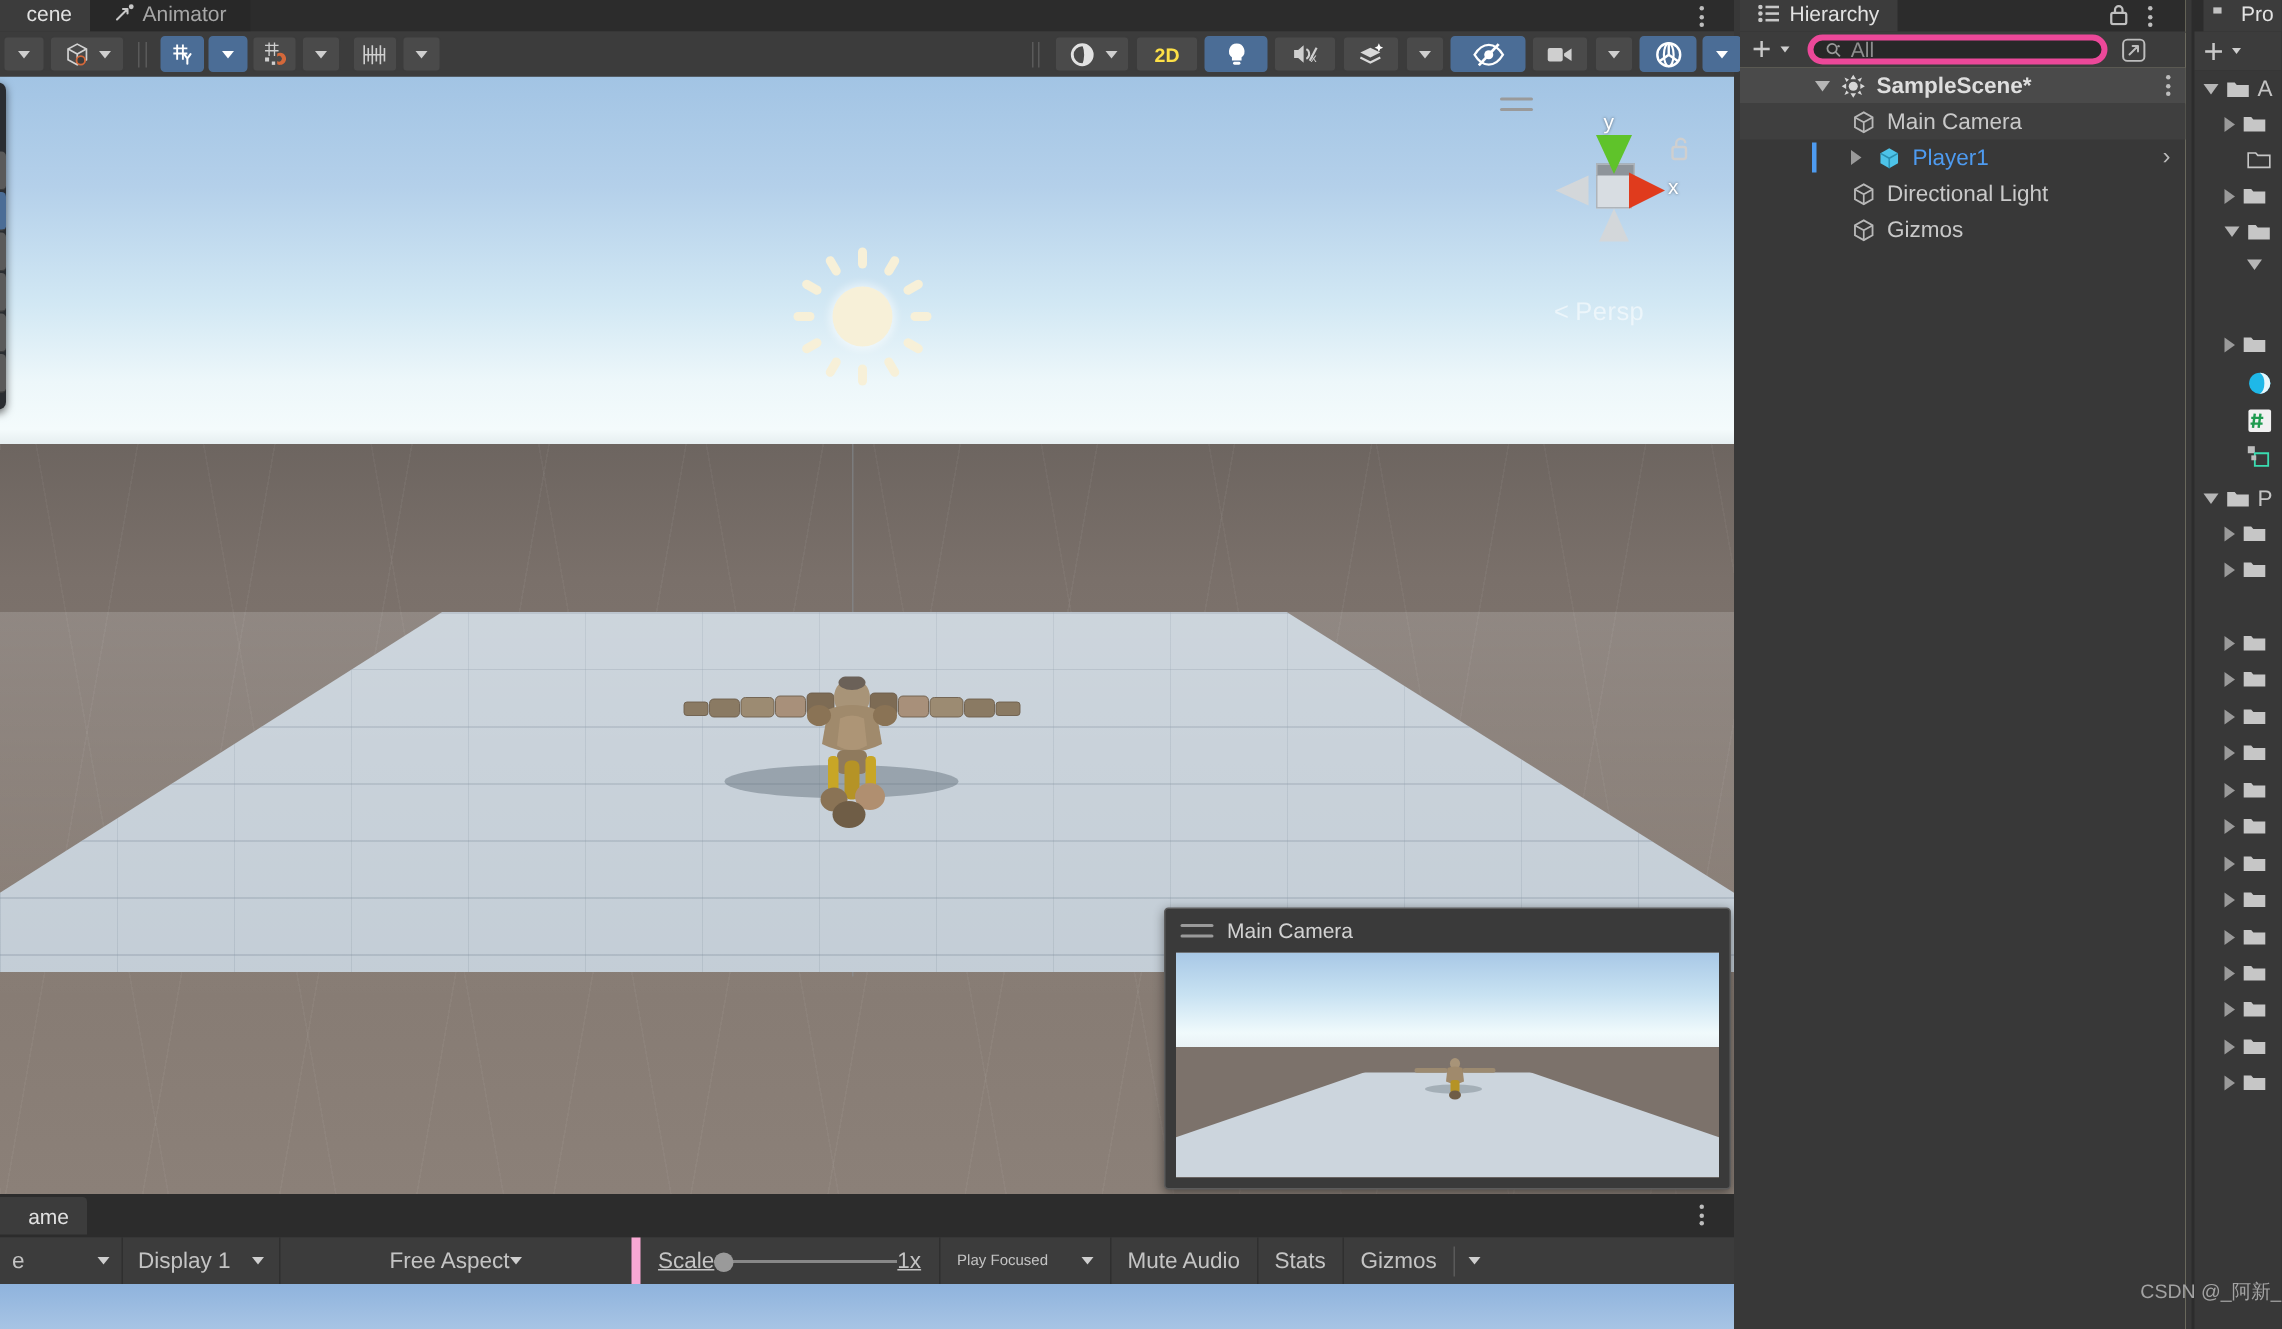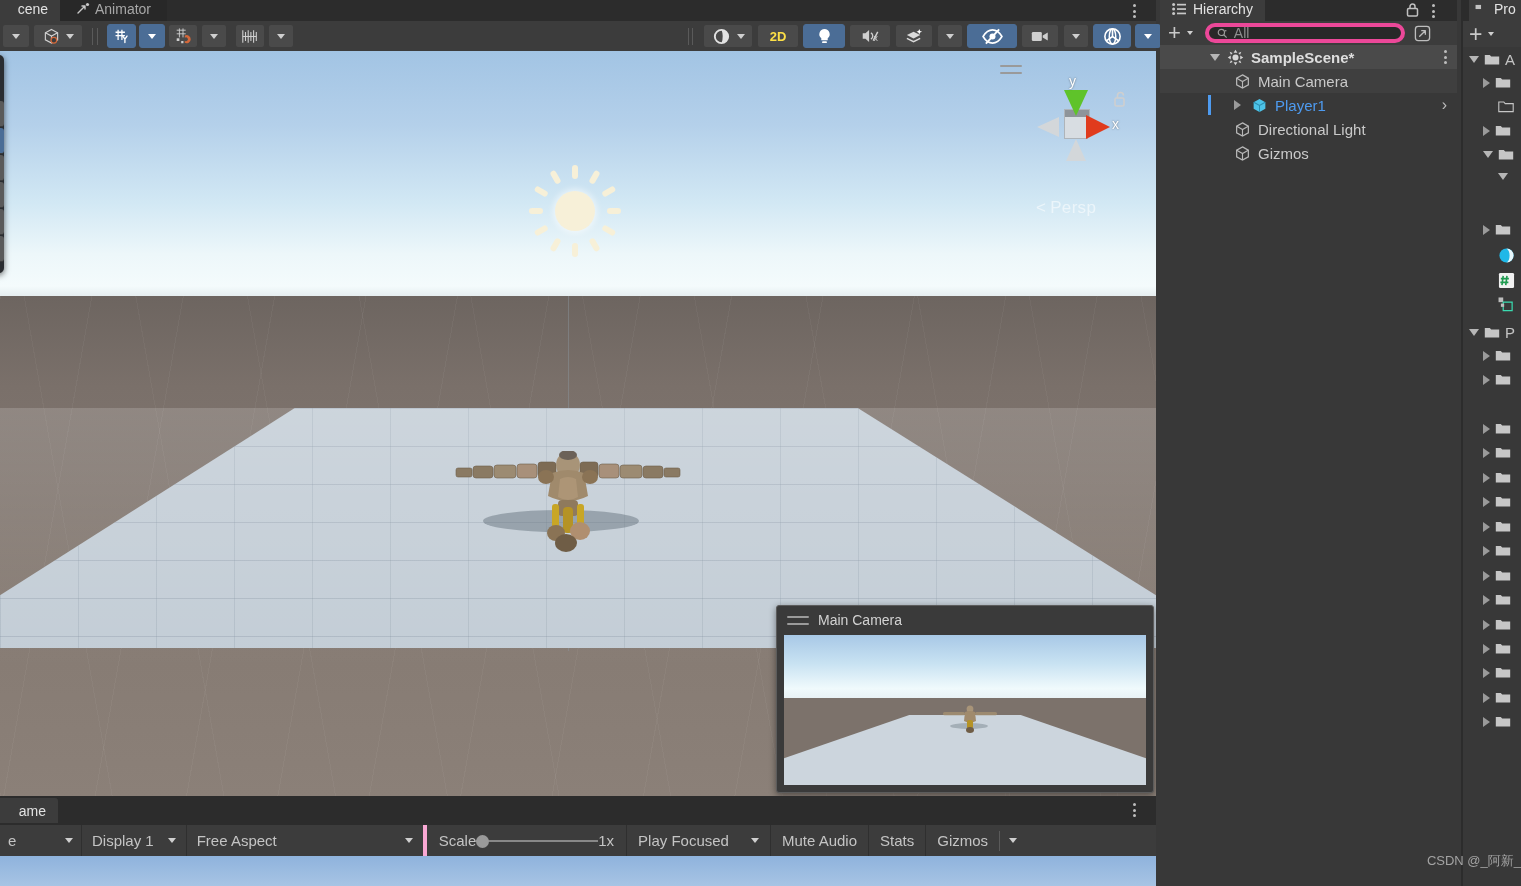--- a/index.html
+++ b/index.html
@@ -388,34 +388,34 @@
 
   <div class="toolrow" style="left:0;top:825px;width:1156px;height:31px;">
     <div style="display:flex;align-items:center;justify-content:space-between;width:82px;height:31px;padding:0 8px;border-right:1px solid #2f2f2f;">
       <span style="font-size:15px;">e</span>
       <span class="caret"></span>
     </div>
     <div style="display:flex;align-items:center;gap:14px;height:31px;padding:0 10px;border-right:1px solid #2f2f2f;">
       <span style="font-size:15px;">Display 1</span>
       <span class="caret"></span>
     </div>
-    <div style="display:flex;align-items:center;justify-content:space-between;width:240px;height:31px;padding:0 10px;border-right:4px solid #f9a8d4;">
+    <div style="display:flex;align-items:center;justify-content:center;width:240px;height:31px;padding:0 10px;border-right:6px solid #f9a8d4;">
       <span style="font-size:15px;">Free Aspect</span>
       <span class="caret"></span>
     </div>
-    <div style="display:flex;align-items:center;height:31px;padding:0 12px;border-right:1px solid #2f2f2f;">
+    <div style="display:flex;align-items:center;height:31px;padding:0 12px;border-right:1px solid #2f2f2f;text-decoration:underline;">
       <span style="font-size:15px;">Scale</span>
       <span style="position:relative;width:122px;height:14px;display:block;">
         <span style="position:absolute;left:0;top:6px;width:122px;height:2px;background:#888;display:block;"></span>
         <span style="position:absolute;left:0;top:1px;width:13px;height:13px;border-radius:50%;background:#9a9a9a;display:block;"></span>
       </span>
       <span style="font-size:15px;">1x</span>
     </div>
     <div style="display:flex;align-items:center;gap:22px;height:31px;padding:0 11px;border-right:1px solid #2f2f2f;">
-      <span style="font-size:15px;">Play Focused</span>
+      <span style="font-size:10px;">Play Focused</span>
       <span class="caret"></span>
     </div>
     <div style="display:flex;align-items:center;height:31px;padding:0 11px;border-right:1px solid #2f2f2f;">
       <span style="font-size:15px;">Mute Audio</span>
     </div>
     <div style="display:flex;align-items:center;height:31px;padding:0 11px;border-right:1px solid #2f2f2f;">
       <span style="font-size:15px;">Stats</span>
     </div>
     <div style="display:flex;align-items:center;height:31px;padding:0 11px;">
       <span style="font-size:15px;">Gizmos</span>

